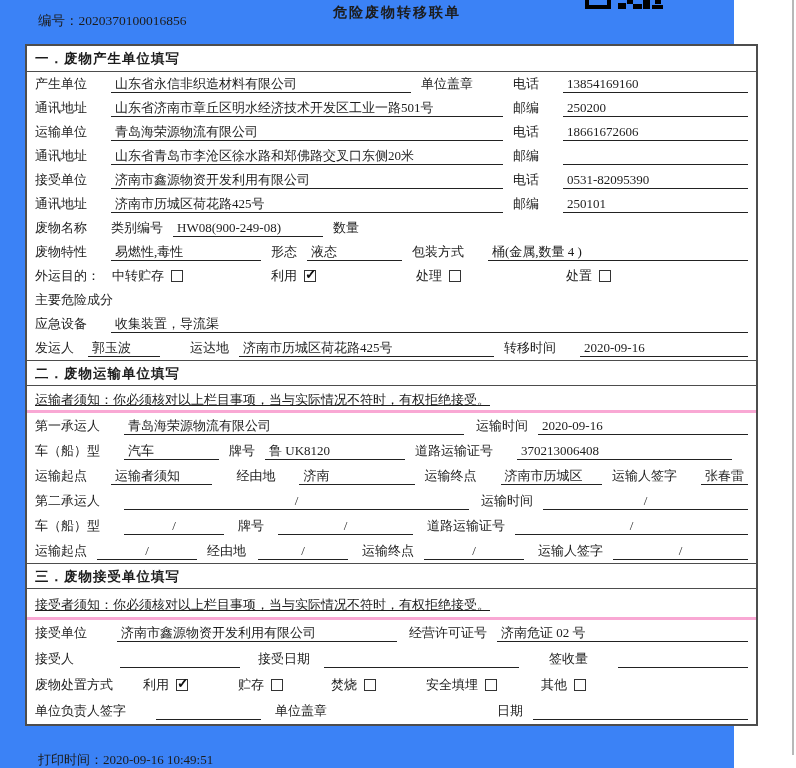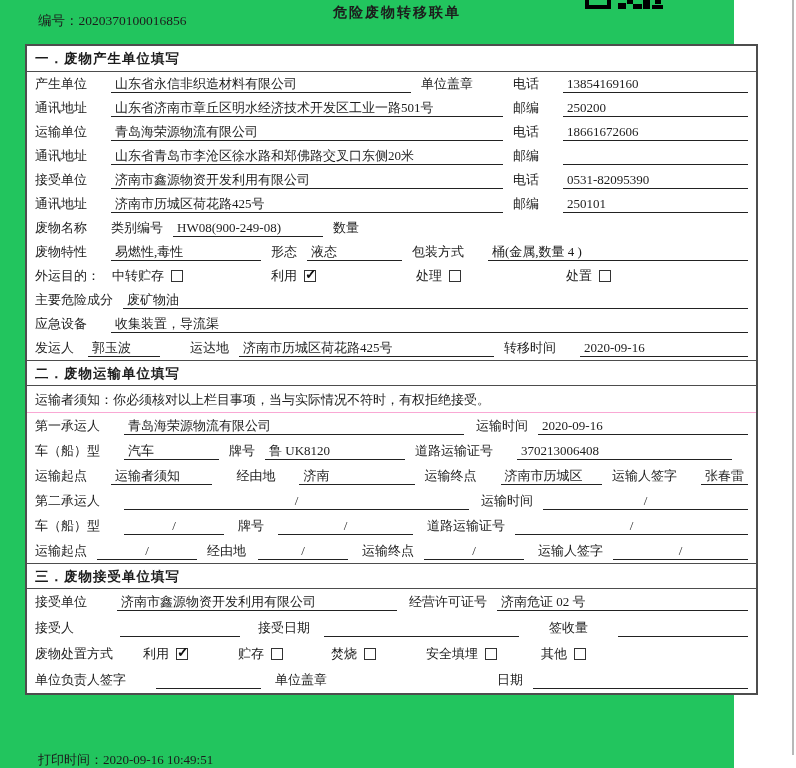--- a/index.html
+++ b/index.html
@@ -1,39 +1,39 @@
 <!DOCTYPE html>
 <html><head>
 <meta charset="utf-8">
 <style>
   * { margin:0; padding:0; box-sizing:border-box; }
   html,body { width:796px; height:768px; background:#ffffff; overflow:hidden;
     font-family:"Liberation Serif","DejaVu Serif",serif; color:#1c1c1c; font-size:13px; }
-  .page { position:relative; width:734px; height:768px; background:#22c55e; }
+  .page { position:relative; width:734px; height:768px; background:#3b82f6; }
 
   
   .doc-no { position:absolute; left:38px; top:12px; font-size:13.5px; white-space:nowrap; }
   .title { position:absolute; left:333px; top:4px; font-size:14px; font-weight:bold; letter-spacing:2px; white-space:nowrap; }
 
   
   .qr { position:absolute; top:0; left:585px; width:78px; height:9px; }
   .qr i { position:absolute; background:#000; display:block; }
 
   
   .page-edge { position:absolute; top:0; left:792px; width:2px; height:755px; background:#b8b8b8; }
 
   
   .form { position:absolute; left:25px; top:44px; width:733px; border:2px solid #4d4d4d; background:#fff; }
   .sec-h { height:26px; line-height:25px; padding:0 8px; font-weight:bold; font-size:13.5px;
            border-bottom:1px solid #4d4d4d; letter-spacing:1px; }
   .sec-h.bt { border-top:1px solid #4d4d4d; }
   .row { display:flex; align-items:center; padding:0 8px; height:24px; white-space:nowrap; }
   .s2 .row, .s3 .row { height:25px; }
   .s3 .row { height:26px; }
-  .notice { height:27px; line-height:27px; padding:0 8px; border-bottom:1px solid #f9a8d4; }
+  .notice { height:27px; line-height:27px; padding:0 8px; border-bottom:3px solid #f9a8d4;text-decoration:underline; }
   .s3 .notice { height:31px; line-height:31px; }
   .lbl { flex:none;text-align:right; }
   .u { border-bottom:1px solid #222; padding:0 4px; min-height:17px; line-height:17px; }
   .f1 { flex:1 1 auto; }
   .sp { flex:1 1 auto; }
   .ctr { text-align:center; }.ml8{margin-left:24px}.ml10{margin-left:10px}.ml12{margin-left:12px}
   .ml14{margin-left:14px}.ml18{margin-left:18px}.ml30{margin-left:30px}
   .mr10{margin-right:10px}
 
   
@@ -146,21 +146,20 @@
           <span class="cb" data-checked="false"></span>
         </span>
         <span class="cbitem" style="margin-left:105px">
           <span>处置</span>
           <span class="cb" data-checked="false"></span>
         </span>
       </div>
 
       <div class="row">
         <span class="lbl">主要危险成分</span>
-        <span class="u f1 ml10">废矿物油</span>
       </div>
 
 
       <div class="row">
         <span class="lbl">应急设备</span>
         <span class="u f1 ml8">收集装置，导流渠</span>
       </div>
 
       <div class="row">
         <span class="lbl">发运人</span>
@@ -227,20 +226,21 @@
         <span class="u ml12 ctr" style="width:90px">/</span>
         <span class="lbl ml14">运输终点</span>
         <span class="u ml10 ctr" style="width:100px">/</span>
         <span class="lbl ml14">运输人签字</span>
         <span class="u f1 ml10 ctr">/</span>
       </div>
     </div>
 
     <div class="s3">
       <div class="sec-h bt">三．废物接受单位填写</div>
+      <div class="notice">接受者须知：你必须核对以上栏目事项，当与实际情况不符时，有权拒绝接受。</div>
 
       <div class="row">
         <span class="lbl">接受单位</span>
         <span class="u ml30" style="width:280px">济南市鑫源物资开发利用有限公司</span>
         <span class="lbl ml12">经营许可证号</span>
         <span class="u f1 ml10">济南危证 02 号</span>
       </div>
 
       <div class="row">
         <span class="lbl">接受人</span>

